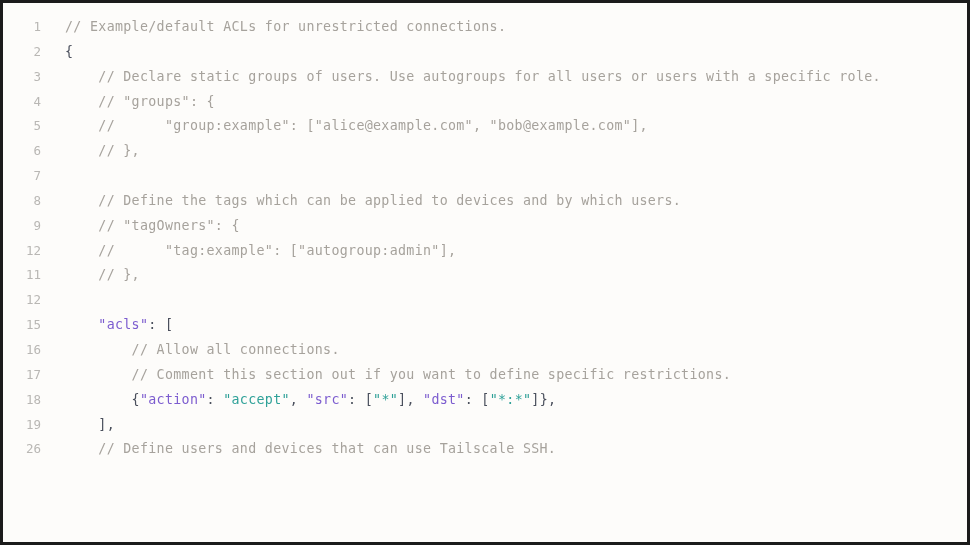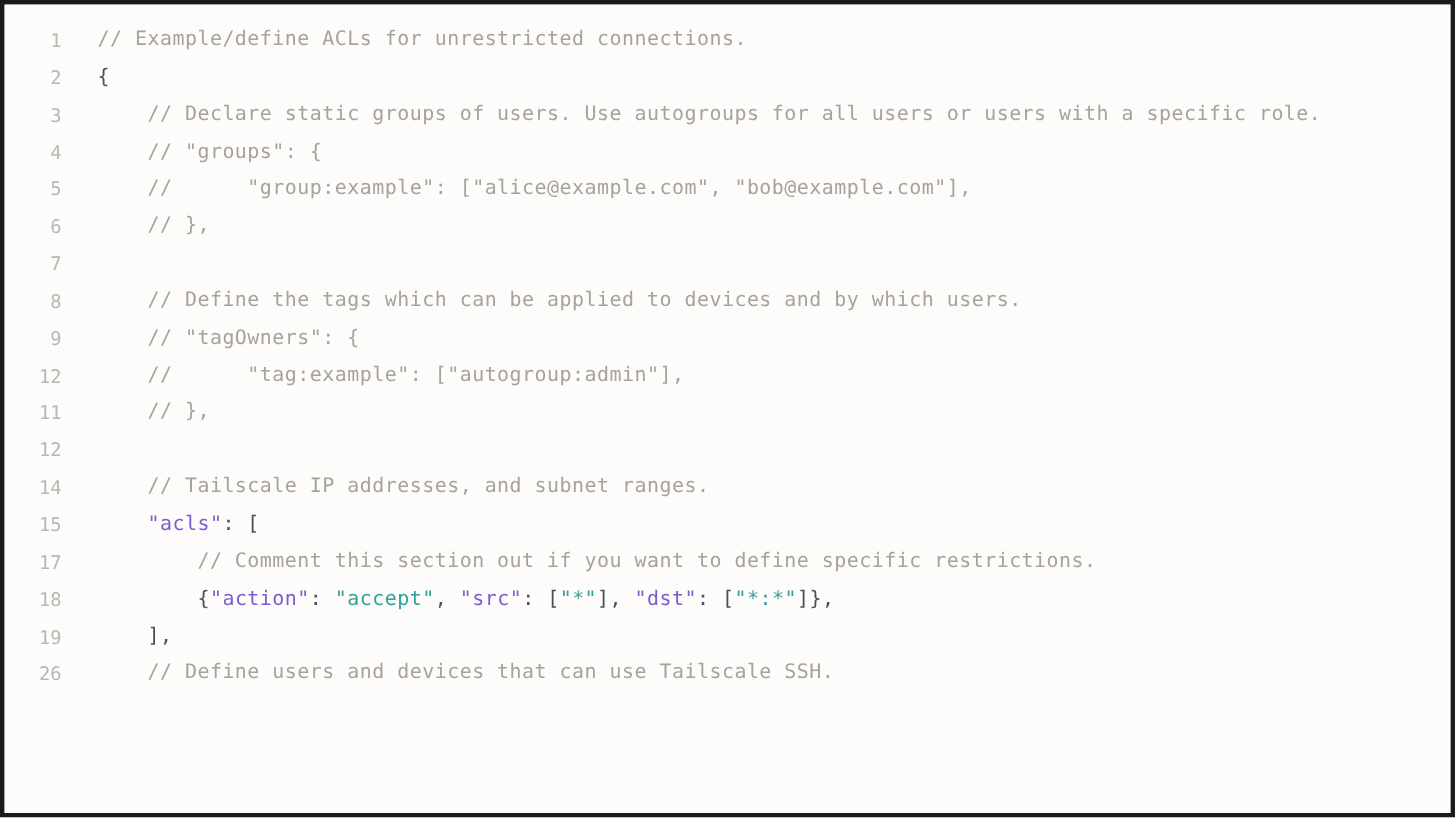--- a/index.html
+++ b/index.html
@@ -63,32 +63,32 @@
   .tok-key     { color: #7c5ccf; }
   .tok-string  { color: #2fa198; }
   .tok-plain   { color: #3f4350; }
 </style>
 </head>
 <body>
 
 <div id="editor-frame">
   <div id="code-scroll">
 
-  <div class="code-line"><div class="gutter">1</div><div class="line-content"><span class="tok-comment">// Example/define ACLs for unrestricted connections.</span></div></div>
+  <div class="code-line"><div class="gutter">1</div><div class="line-content"><span class="tok-comment">// Example/default ACLs for unrestricted connections.</span></div></div>
       <div class="code-line"><div class="gutter">2</div><div class="line-content"><span class="tok-punct">{</span></div></div>
       <div class="code-line"><div class="gutter">3</div><div class="line-content"><span class="tok-comment">    // Declare static groups of users. Use autogroups for all users or users with a specific role.</span></div></div>
       <div class="code-line"><div class="gutter">4</div><div class="line-content"><span class="tok-comment">    // "groups": {</span></div></div>
       <div class="code-line"><div class="gutter">5</div><div class="line-content"><span class="tok-comment">    //      "group:example": ["alice@example.com", "bob@example.com"],</span></div></div>
       <div class="code-line"><div class="gutter">6</div><div class="line-content"><span class="tok-comment">    // },</span></div></div>
       <div class="code-line"><div class="gutter">7</div><div class="line-content"><span class="tok-plain"></span></div></div>
       <div class="code-line"><div class="gutter">8</div><div class="line-content"><span class="tok-comment">    // Define the tags which can be applied to devices and by which users.</span></div></div>
       <div class="code-line"><div class="gutter">9</div><div class="line-content"><span class="tok-comment">    // "tagOwners": {</span></div></div>
       <div class="code-line"><div class="gutter">12</div><div class="line-content"><span class="tok-comment">    //      "tag:example": ["autogroup:admin"],</span></div></div>
       <div class="code-line"><div class="gutter">11</div><div class="line-content"><span class="tok-comment">    // },</span></div></div>
       <div class="code-line"><div class="gutter">12</div><div class="line-content"><span class="tok-plain"></span></div></div>
-      <div class="code-line"><div class="gutter">14</div><div class="line-content"><span class="tok-comment">    // Tailscale IP addresses, and subnet ranges.</span></div></div>
       <div class="code-line"><div class="gutter">15</div><div class="line-content"><span class="tok-plain">    </span><span class="tok-key">"acls"</span><span class="tok-punct">: [</span></div></div>
+      <div class="code-line"><div class="gutter">16</div><div class="line-content"><span class="tok-comment">        // Allow all connections.</span></div></div>
       <div class="code-line"><div class="gutter">17</div><div class="line-content"><span class="tok-comment">        // Comment this section out if you want to define specific restrictions.</span></div></div>
       <div class="code-line"><div class="gutter">18</div><div class="line-content"><span class="tok-plain">        </span><span class="tok-punct">{</span><span class="tok-key">"action"</span><span class="tok-punct">: </span><span class="tok-string">"accept"</span><span class="tok-punct">, </span><span class="tok-key">"src"</span><span class="tok-punct">: [</span><span class="tok-string">"*"</span><span class="tok-punct">], </span><span class="tok-key">"dst"</span><span class="tok-punct">: [</span><span class="tok-string">"*:*"</span><span class="tok-punct">]},</span></div></div>
       <div class="code-line"><div class="gutter">19</div><div class="line-content"><span class="tok-punct">    ],</span></div></div>
       <div class="code-line"><div class="gutter">26</div><div class="line-content"><span class="tok-comment">    // Define users and devices that can use Tailscale SSH.</span></div></div>
     </div>
 </div>
 
 </body></html>

